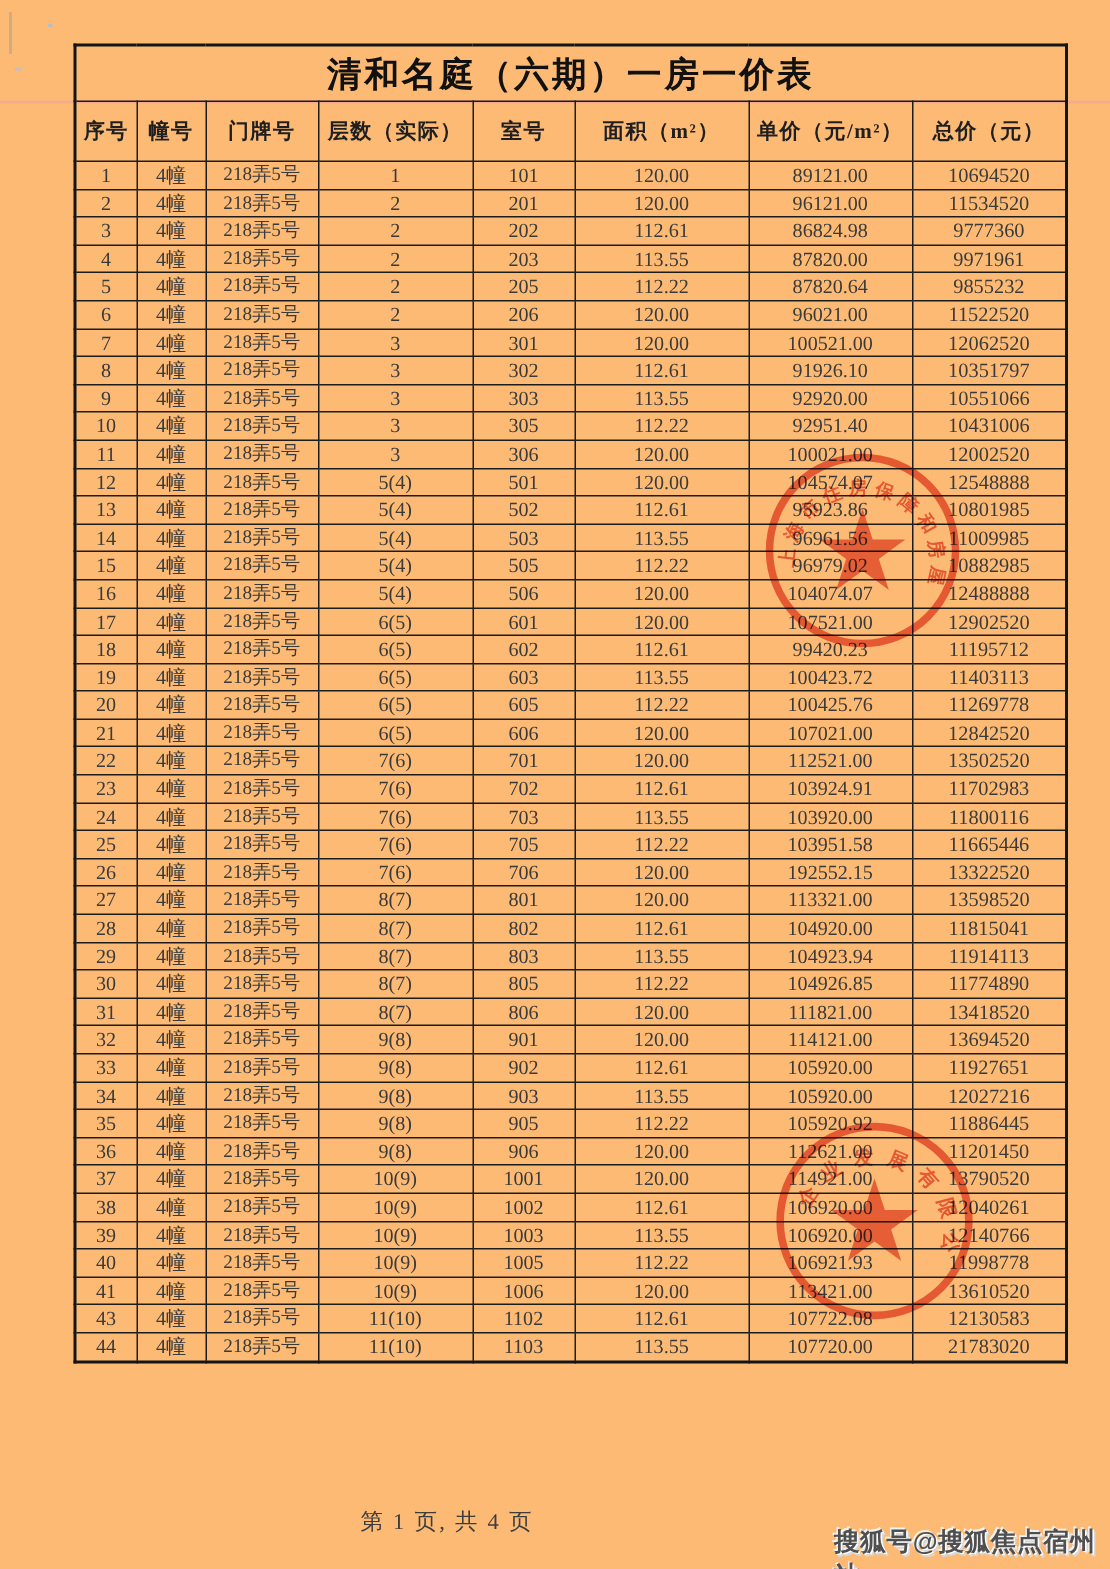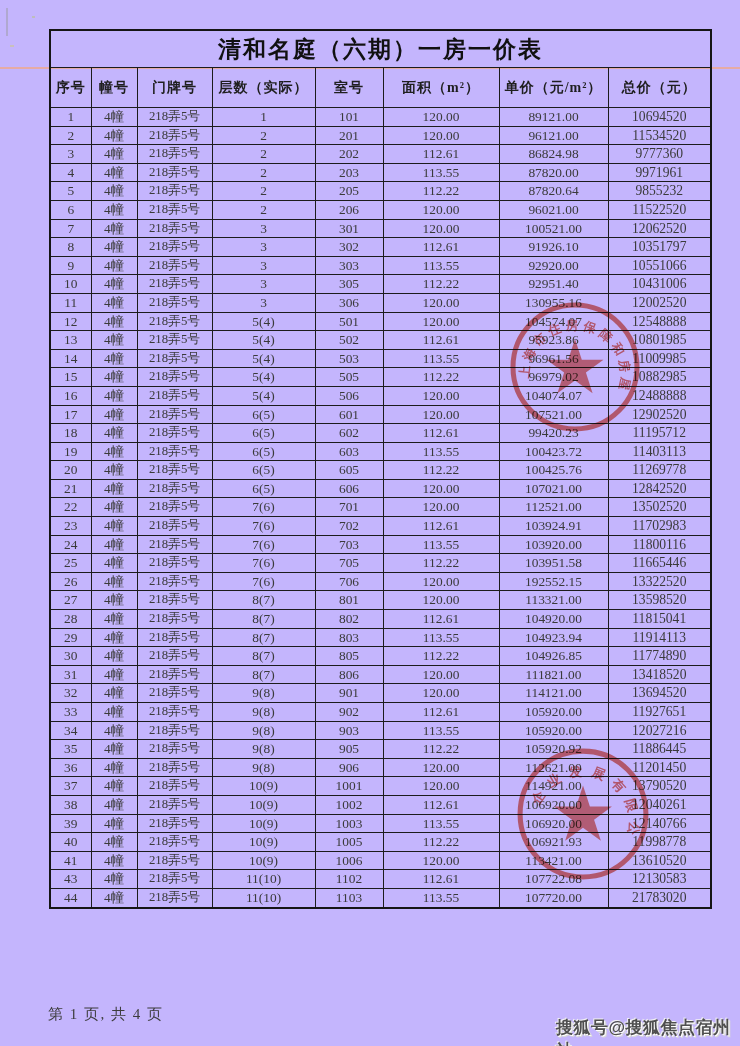--- a/index.html
+++ b/index.html
@@ -1,18 +1,18 @@
 <!DOCTYPE html>
 <html><head>
 <meta charset="utf-8">
 <style>
   html,body{margin:0;padding:0;background:#ededed;}
   .page{
     position:relative;width:740px;height:1046px;margin:0 auto;
-    background:#c4b5fd;overflow:hidden;
+    background:#fdba74;overflow:hidden;
     font-family:"Liberation Serif","DejaVu Serif",serif;color:#2e2e2e;
   }
   
   .scan-line{position:absolute;left:0;top:67px;width:740px;height:2px;background:#efa98e;opacity:.8;}
   .scan-tick{position:absolute;left:6px;top:8px;width:2px;height:28px;background:#9a9a9a;opacity:.45;}
   .scan-speck-a{position:absolute;left:32px;top:16px;width:3px;height:2px;background:#bdbdbd;}
   .scan-speck-b{position:absolute;left:10px;top:45px;width:4px;height:2px;background:#c9c0bc;}
   
   table.price{
     position:absolute;left:49px;top:29px;width:661px;
@@ -33,22 +33,22 @@
     height:17.6px;line-height:17.6px;font-size:13.4px;color:#3a3a3a;
   }
   tbody.rows td:nth-child(3){font-size:12.8px;letter-spacing:0;}
   tbody.rows td:nth-child(8){font-size:13.6px;}
   
   .stamp{position:absolute;mix-blend-mode:multiply;opacity:.82;filter:blur(.4px);}
   .stamp-1{left:507px;top:299px;width:136px;height:136px;}
   .stamp-2{left:514px;top:745px;width:138px;height:138px;}
   
   .footer{
-    position:absolute;left:0;top:1005px;width:596px;text-align:left;
-    font-size:15px;color:#3d3d3d;letter-spacing:1.5px;padding-left:48px;
+    position:absolute;left:0;top:1005px;width:596px;text-align:center;
+    font-size:15px;color:#3d3d3d;letter-spacing:1.5px;
   }
   .watermark{
     position:absolute;left:556px;top:1016px;width:184px;
     font-family:"Liberation Sans","DejaVu Sans",sans-serif;
     font-weight:bold;font-size:17px;color:#4f4f4f;letter-spacing:.5px;
     text-shadow:1px 1px 0 #ffffff,2px 2px 0 #d8d8d8,-1px -1px 0 #f2f2f2;
   }
 </style>
 </head>
 <body>
@@ -187,21 +187,21 @@
           <td>92951.40</td>
           <td>10431006</td>
         </tr>
         <tr>
           <td>11</td>
           <td>4幢</td>
           <td>218弄5号</td>
           <td>3</td>
           <td>306</td>
           <td>120.00</td>
-          <td>130955.16</td>
+          <td>100021.00</td>
           <td>12002520</td>
         </tr>
         <tr>
           <td>12</td>
           <td>4幢</td>
           <td>218弄5号</td>
           <td>5(4)</td>
           <td>501</td>
           <td>120.00</td>
           <td>104574.07</td>

